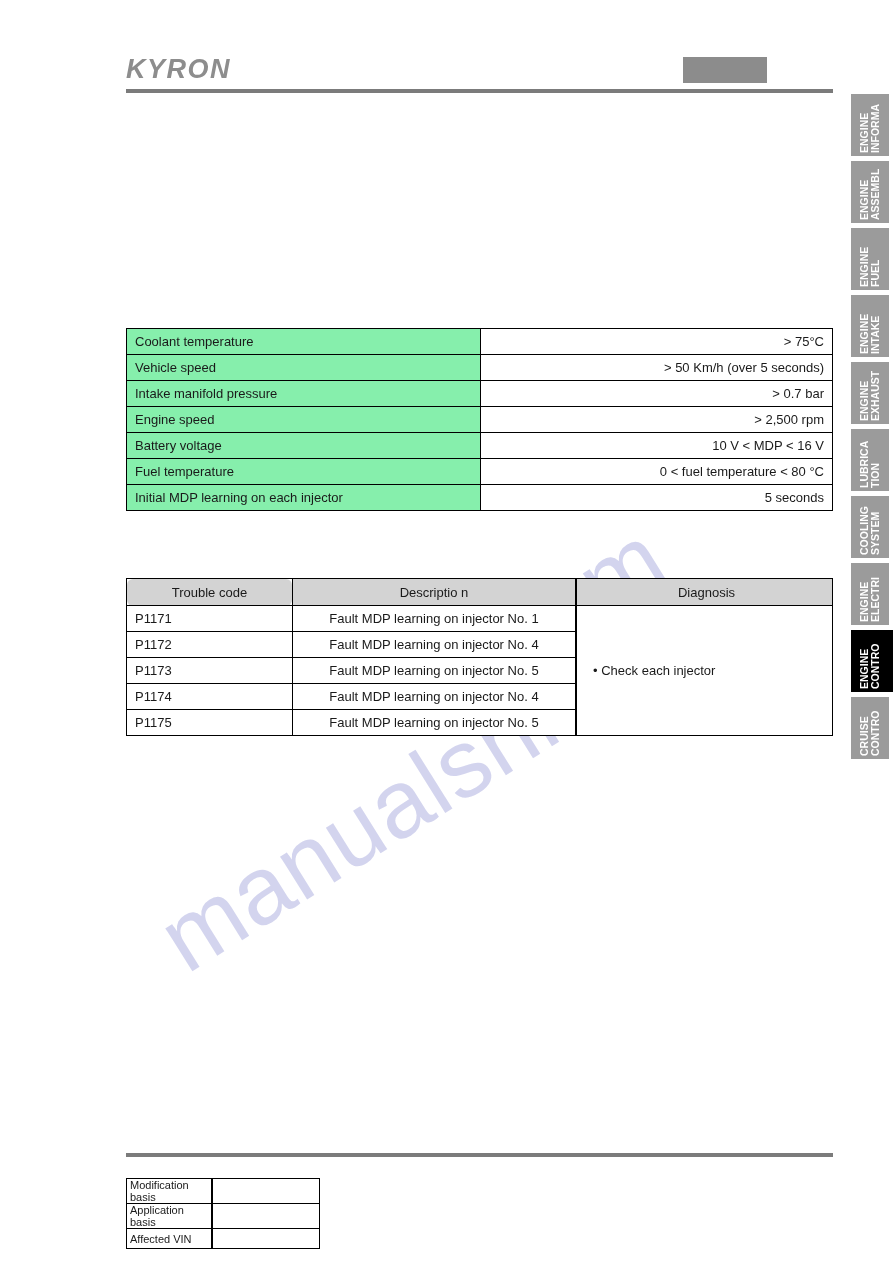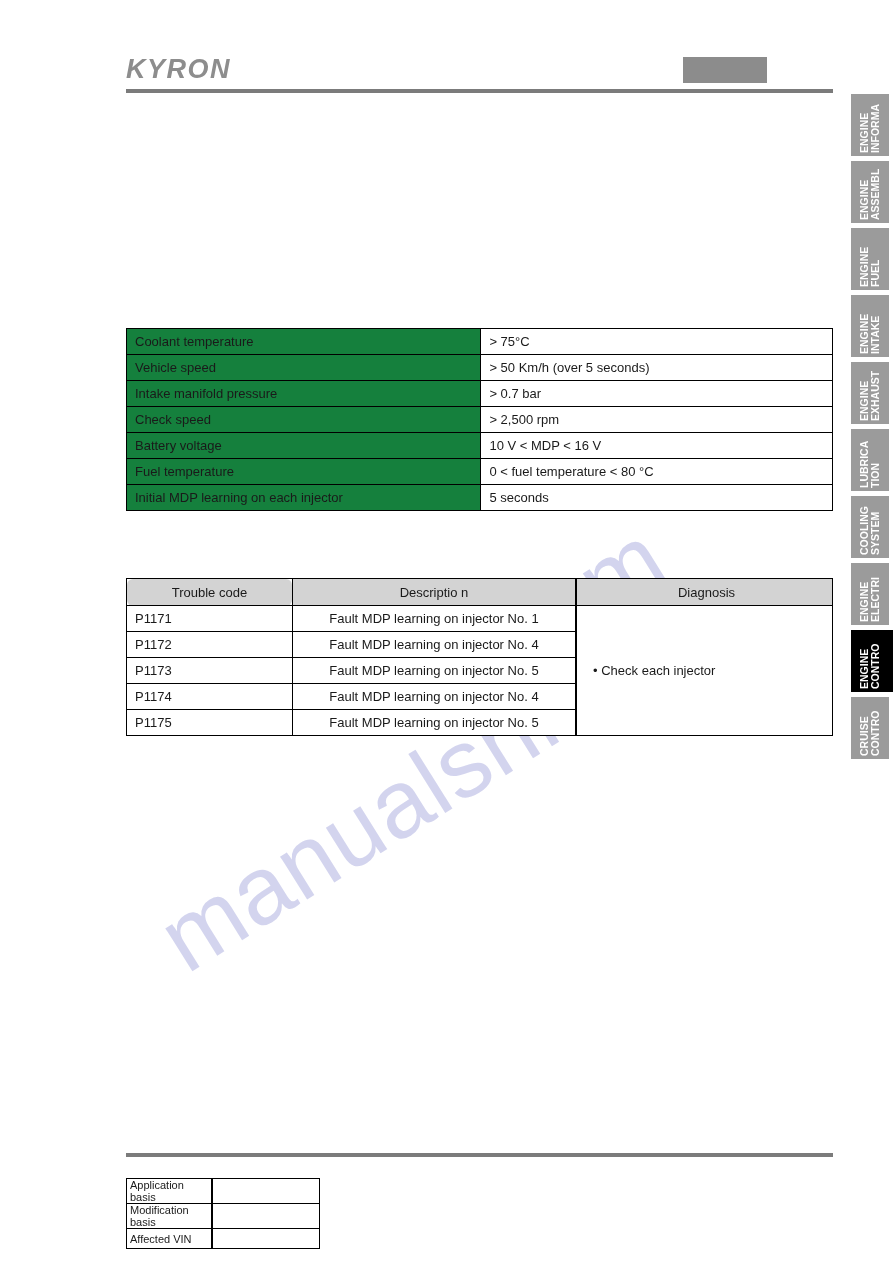--- a/index.html
+++ b/index.html
@@ -156,25 +156,26 @@
   #table-conditions {
     left: 126px;
     top: 328px;
     width: 707px;
   }
   #table-conditions td {
     height: 25px;
   }
   #table-conditions td.label-cell {
     width: 354px;
-    background: #15803d;
+    background: #86efac;
   }
   #table-conditions td.value-cell {
     width: 351px;
     background: #ffffff;
+    text-align: right;
   }
 
   
   #table-codes {
     left: 126px;
     top: 578px;
     width: 707px;
   }
   #table-codes th {
     height: 26px;
@@ -242,21 +243,21 @@
       </tr>
       <tr>
         <td class="label-cell">Vehicle speed</td>
         <td class="value-cell">&gt; 50 Km/h (over 5 seconds)</td>
       </tr>
       <tr>
         <td class="label-cell">Intake manifold pressure</td>
         <td class="value-cell">&gt; 0.7 bar</td>
       </tr>
       <tr>
-        <td class="label-cell">Check speed</td>
+        <td class="label-cell">Engine speed</td>
         <td class="value-cell">&gt; 2,500 rpm</td>
       </tr>
       <tr>
         <td class="label-cell">Battery voltage</td>
         <td class="value-cell">10 V &lt; MDP &lt; 16 V</td>
       </tr>
       <tr>
         <td class="label-cell">Fuel temperature</td>
         <td class="value-cell">0 &lt; fuel temperature &lt; 80 °C</td>
       </tr>
@@ -298,28 +299,28 @@
         <td class="col-desc">Fault MDP learning on injector No. 5</td>
       </tr>
     </tbody>
   </table>
 
   <div id="footer-rule"></div>
 
   <table class="doc-table" id="table-revision">
     <tbody>
       <tr>
+        <td class="rev-label">Modification basis</td>
+        <td class="rev-value"></td>
+      </tr>
+      <tr>
         <td class="rev-label">Application basis</td>
         <td class="rev-value"></td>
       </tr>
       <tr>
-        <td class="rev-label">Modification basis</td>
-        <td class="rev-value"></td>
-      </tr>
-      <tr>
         <td class="rev-label">Affected VIN</td>
         <td class="rev-value"></td>
       </tr>
     </tbody>
   </table>
 
   <div id="side-tabs">
       <div class="side-tab">
         <div class="side-tab-inner">
           <div class="side-tab-line">ENGINE</div>

